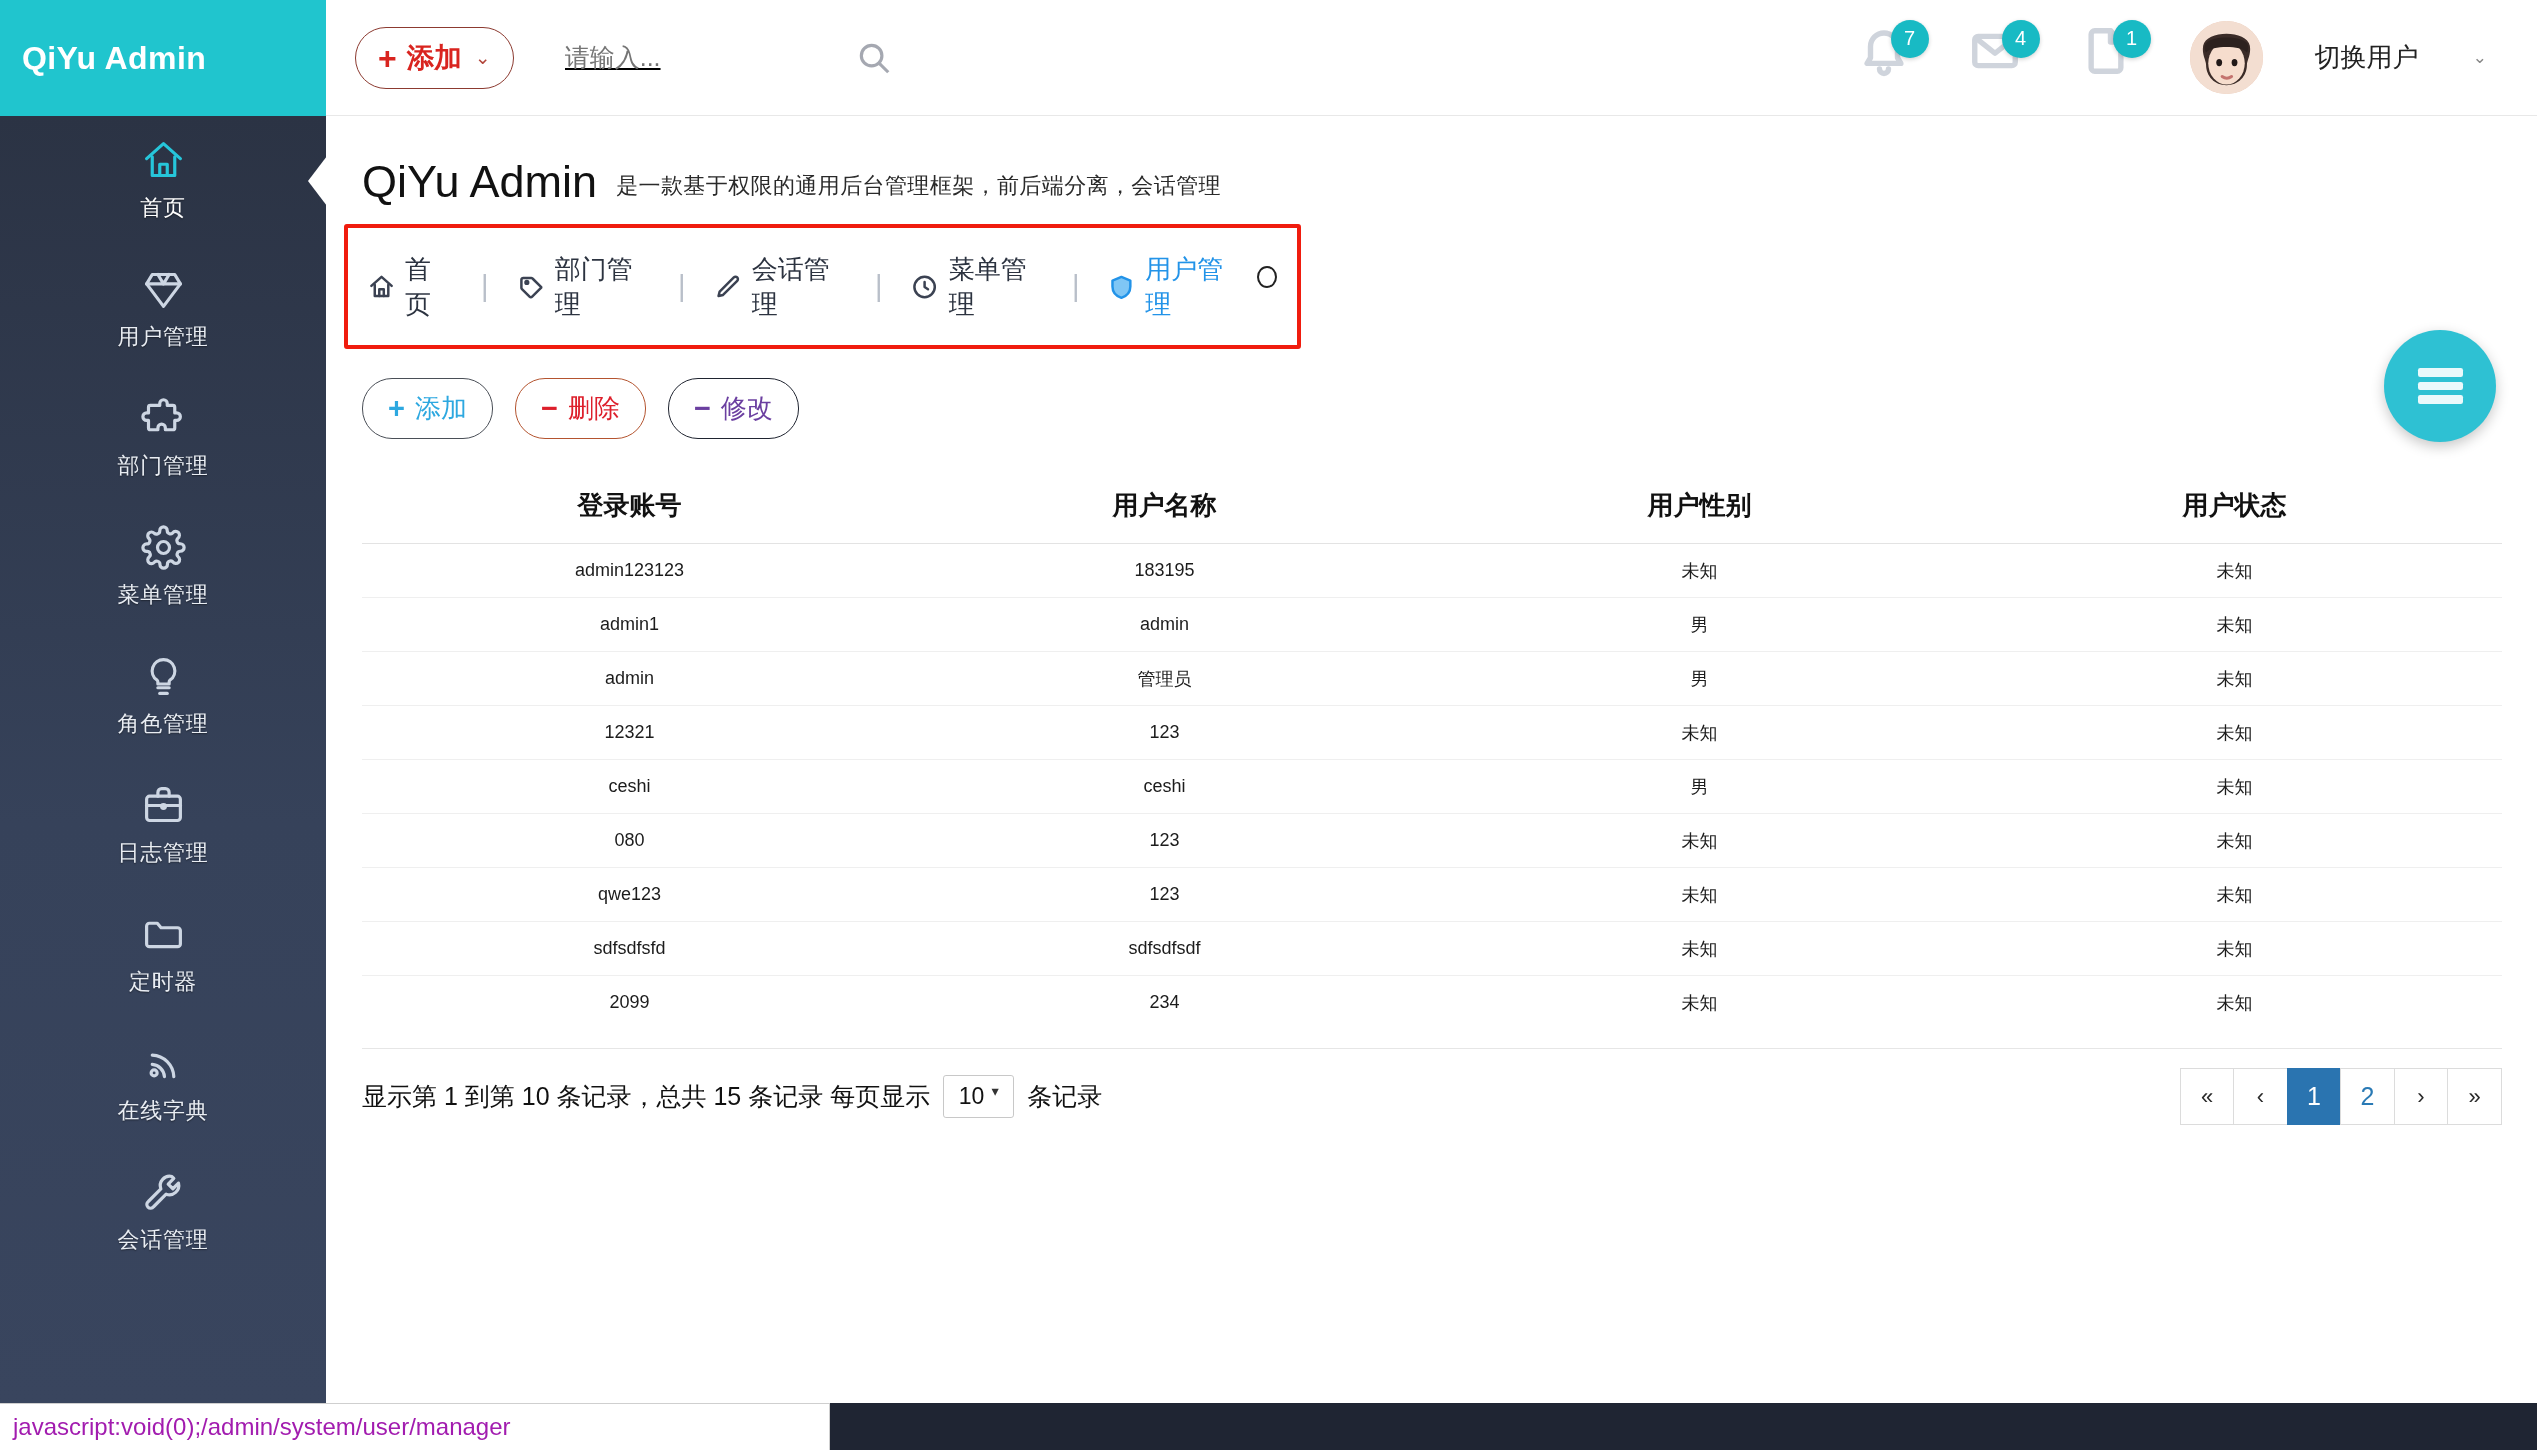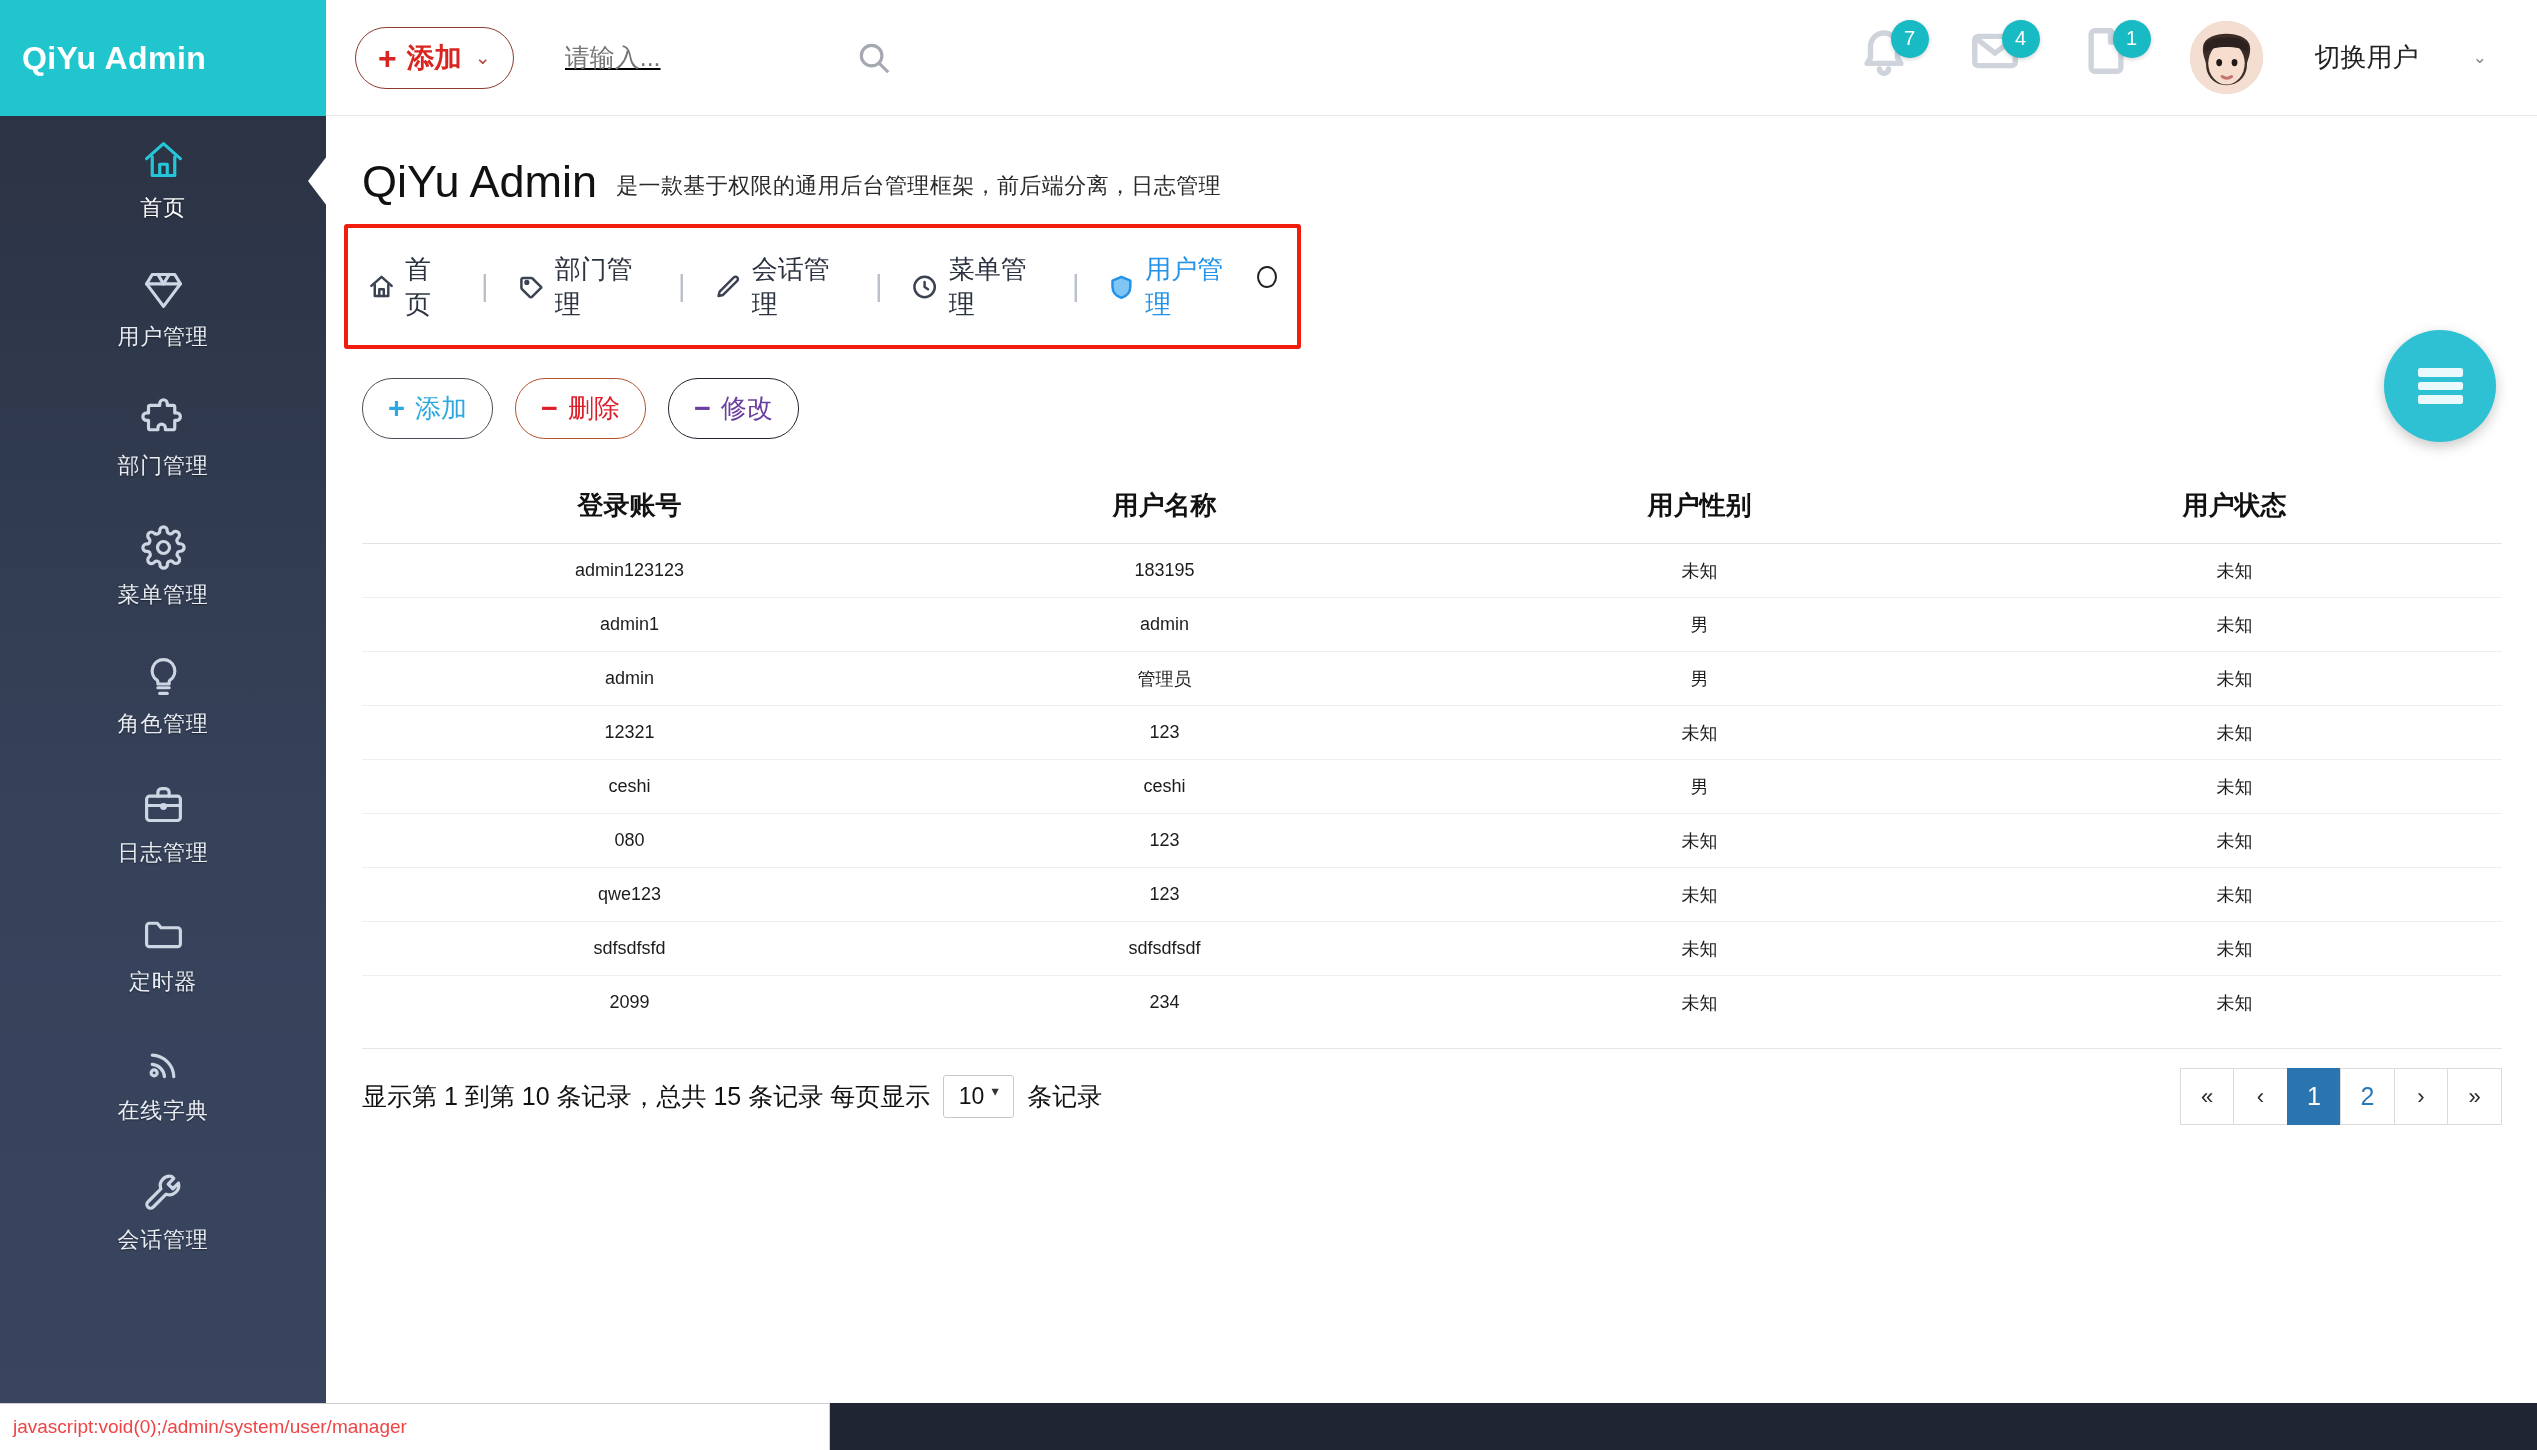--- a/index.html
+++ b/index.html
@@ -165,21 +165,21 @@
   }
   .fab .bars{ width:45px; }
   .fab .bars i{ display:block; height:8.7px; background:#eaf9fb; border-radius:2.2px; margin:5px 0;}
 
   
   .statusbar{
     position:absolute; left:0; bottom:0; width:830px; height:47px;
     background:#fff; border-top:0.7px solid #cfcfcf; border-right:0.7px solid #cfcfcf;
     display:flex; align-items:center; padding-left:13px; overflow:hidden;
   }
-  .statusbar span{ font-size:19px; color:#ef4444; white-space:nowrap; }
+  .statusbar span{ font-size:24px; color:#a21caf; white-space:nowrap; }
   .darkstrip{
     position:absolute; left:0; bottom:0; width:100%; height:47px;
     background:#1f2533; z-index:-1;
   }
 </style>
 </head>
 <body>
 
 <div class="darkstrip"></div>
 
@@ -298,21 +298,21 @@
         </svg></div>
       <span class="uname">切换用户</span>
       <span class="uname-caret">⌄</span>
     </div>
 </header>
 
 <main class="content">
 
   <div class="page-head">
     <div class="page-title">QiYu Admin</div>
-    <div class="page-sub">是一款基于权限的通用后台管理框架，前后端分离，日志管理</div>
+    <div class="page-sub">是一款基于权限的通用后台管理框架，前后端分离，会话管理</div>
   </div>
 
   <div class="tabbox" id="tabbox">
       <div class="tab">
         <span class="tico"><svg viewBox="0 0 24 24" fill="none" stroke="#3b4252" stroke-width="2.2" stroke-linecap="round" stroke-linejoin="round">
             <path d="M3 11l9-8 9 8"></path>
             <path d="M6 10v10h12V10"></path>
             <path d="M10 20v-6h4v6"></path>
           </svg></span>
         <span class="tlabel">首页</span>

